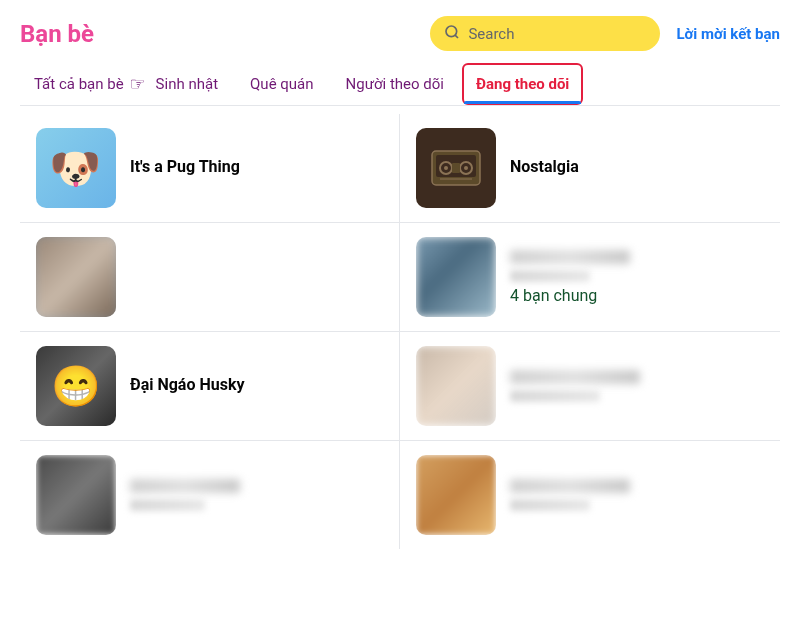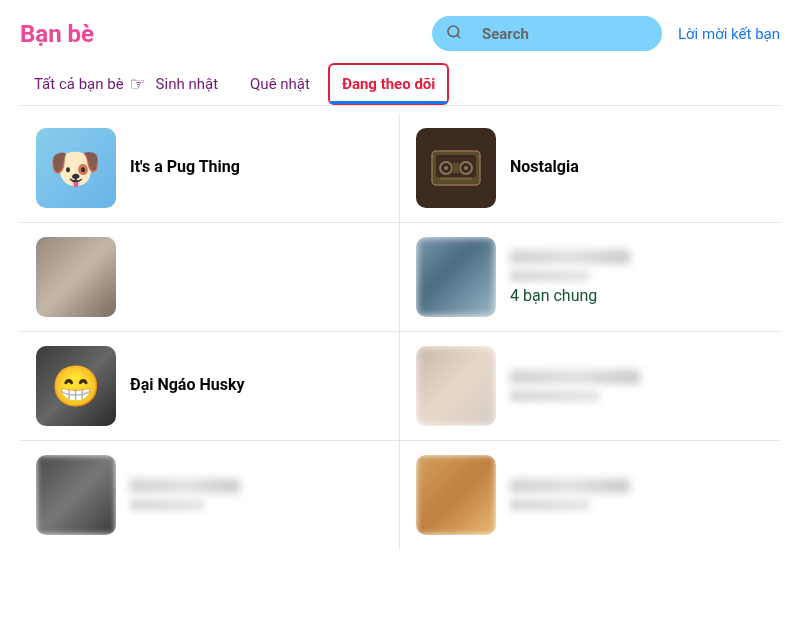--- a/index.html
+++ b/index.html
@@ -32,43 +32,42 @@
 
     .header-right {
       display: flex;
       align-items: center;
       gap: 16px;
     }
 
     .search-box {
       display: flex;
       align-items: center;
-      background: #7dd3fc;
+      background: #fde047;
       border-radius: 20px;
       padding: 8px 14px;
       width: 230px;
-      gap: 20px;
+      gap: 8px;
       cursor: text;
-      font-weight: bold;
     }
 
     .search-icon-wrap {
       color: #65676b;
       font-size: 14px;
     }
 
     .search-placeholder {
       color: #65676b;
       font-size: 15px;
     }
 
     .friend-request-link {
       color: #1877f2;
       font-size: 15px;
-      font-weight: 400;
+      font-weight: 700;
       cursor: pointer;
       white-space: nowrap;
     }
 
     
     .tabs {
       display: flex;
       align-items: center;
       border-bottom: 1px solid #e4e6ea;
       margin-bottom: 0;
@@ -251,21 +250,24 @@
   </div>
 
   <div class="tabs">
     <div class="tab-item tab-cursor" style="position:relative;">
       <span>Tất cả bạn bè</span>
     </div>
     <div class="tab-item">
       <span>Sinh nhật</span>
     </div>
     <div class="tab-item">
-      <span>Quê nhật</span>
+      <span>Quê quán</span>
+    </div>
+    <div class="tab-item">
+      <span>Người theo dõi</span>
     </div>
     <div class="tab-item active active-outlined" style="position:relative;">
       <span>Đang theo dõi</span>
     </div>
   </div>
 
   <div class="friends-grid">
 
     <div class="friend-card">
       <div class="avatar pug-avatar">

